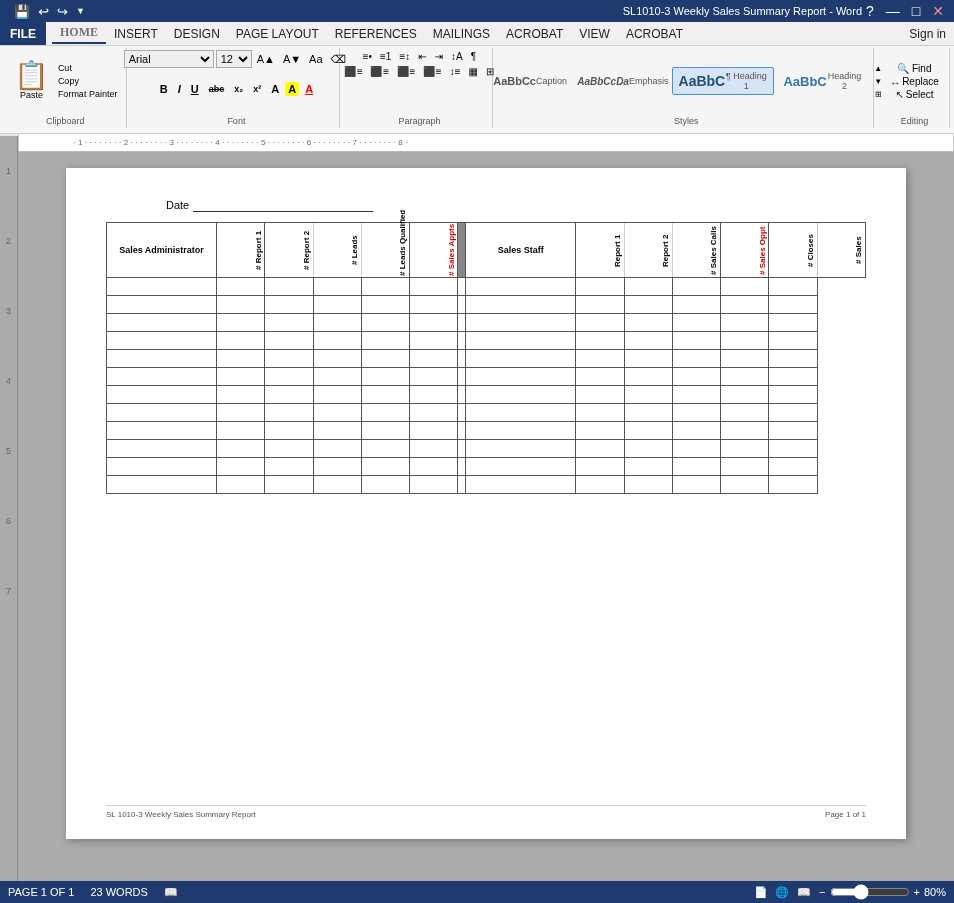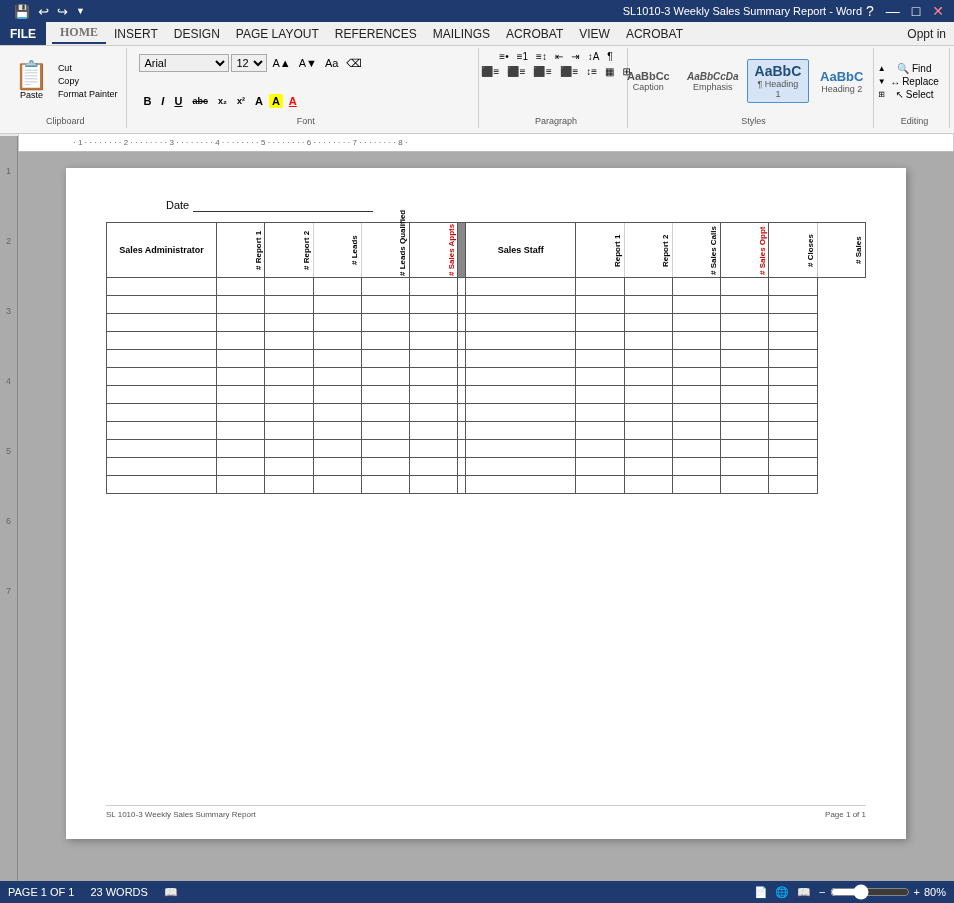--- a/index.html
+++ b/index.html
@@ -159,21 +159,21 @@
     
     .styles-group {
       display: flex;
       flex-direction: row;
       align-items: center;
       gap: 3px;
       flex-wrap: nowrap;
     }
     .style-box {
       display: flex;
-      flex-direction: column;
+      flex-direction: row;
       align-items: center;
       padding: 3px 6px;
       cursor: pointer;
       border-radius: 2px;
       min-width: 60px;
     }
     .style-box.active { background: #d6e4f5; border: 1px solid #4a90d9; }
     .style-preview { font-size: 14px; font-weight: bold; }
     .style-label { font-size: 9px; text-align: center; color: #555; }
 
@@ -422,21 +422,21 @@
   <div class="menu-item" style="font-weight:bold; color:#737373; border-bottom:2px solid #1e3a6e;font-family:Liberation Serif, serif;">HOME</div>
   <div class="menu-item">INSERT</div>
   <div class="menu-item">DESIGN</div>
   <div class="menu-item">PAGE LAYOUT</div>
   <div class="menu-item">REFERENCES</div>
   <div class="menu-item">MAILINGS</div>
   <div class="menu-item">ACROBAT</div>
   <div class="menu-item">VIEW</div>
   <div class="menu-item">ACROBAT</div>
   <div style="flex:1;"></div>
-  <div class="menu-item">Oppt in</div>
+  <div class="menu-item">Sign in</div>
 </div>
 
 <div class="ribbon">
 
   <div class="ribbon-group">
     <div class="ribbon-group-content">
       <div class="clipboard-group">
         <div class="paste-btn">
           <span class="icon">📋</span>
           <span class="label">Paste</span>
@@ -445,21 +445,21 @@
           <div class="sub-btn">Cut</div>
           <div class="sub-btn">Copy</div>
           <div class="sub-btn">Format Painter</div>
         </div>
       </div>
     </div>
     <div class="ribbon-group-label">Clipboard</div>
   </div>
 
   <div class="ribbon-group" style="min-width:160px;">
-    <div class="ribbon-group-content" style="flex-direction:row; padding-bottom:14px;gap:12px;">
+    <div class="ribbon-group-content" style="flex-direction:column; padding-bottom:14px;gap:12px;">
       <div class="font-row">
         <select class="font-select">
           <option>Arial</option>
         </select>
         <select class="font-size-select">
           <option>12</option>
         </select>
         <button class="icon-btn">A▲</button>
         <button class="icon-btn">A▼</button>
         <button class="icon-btn">Aa</button>

